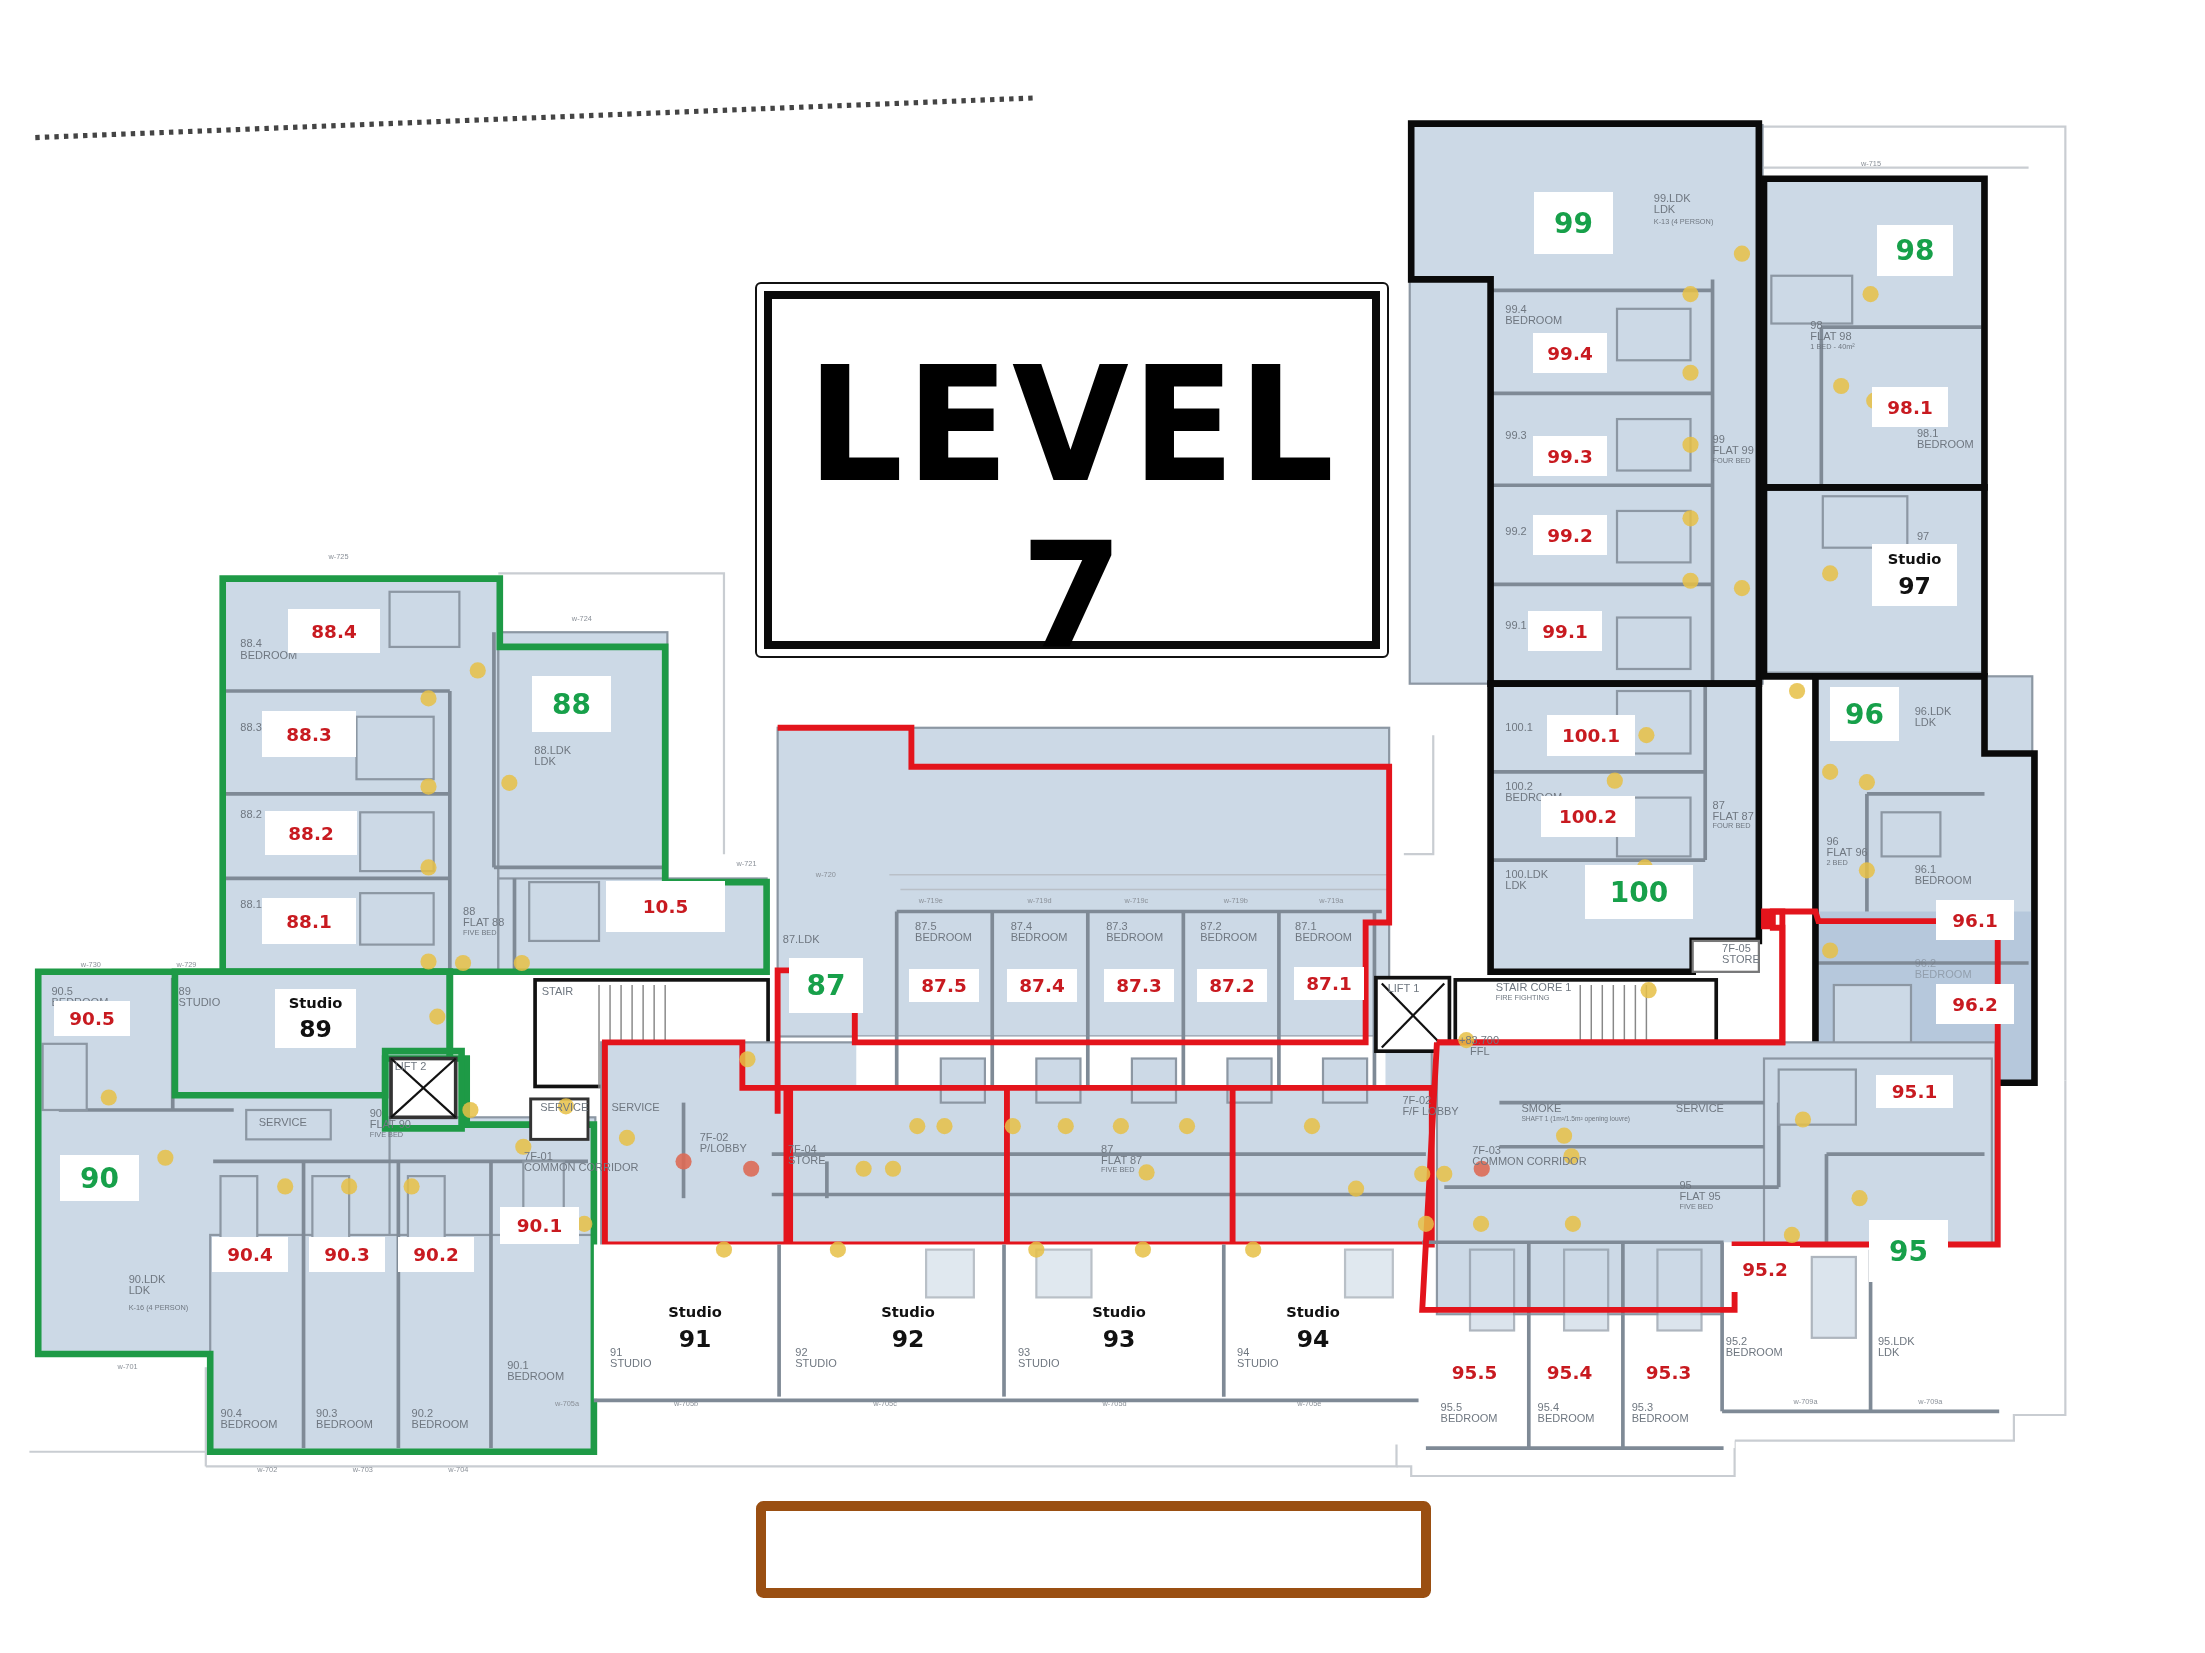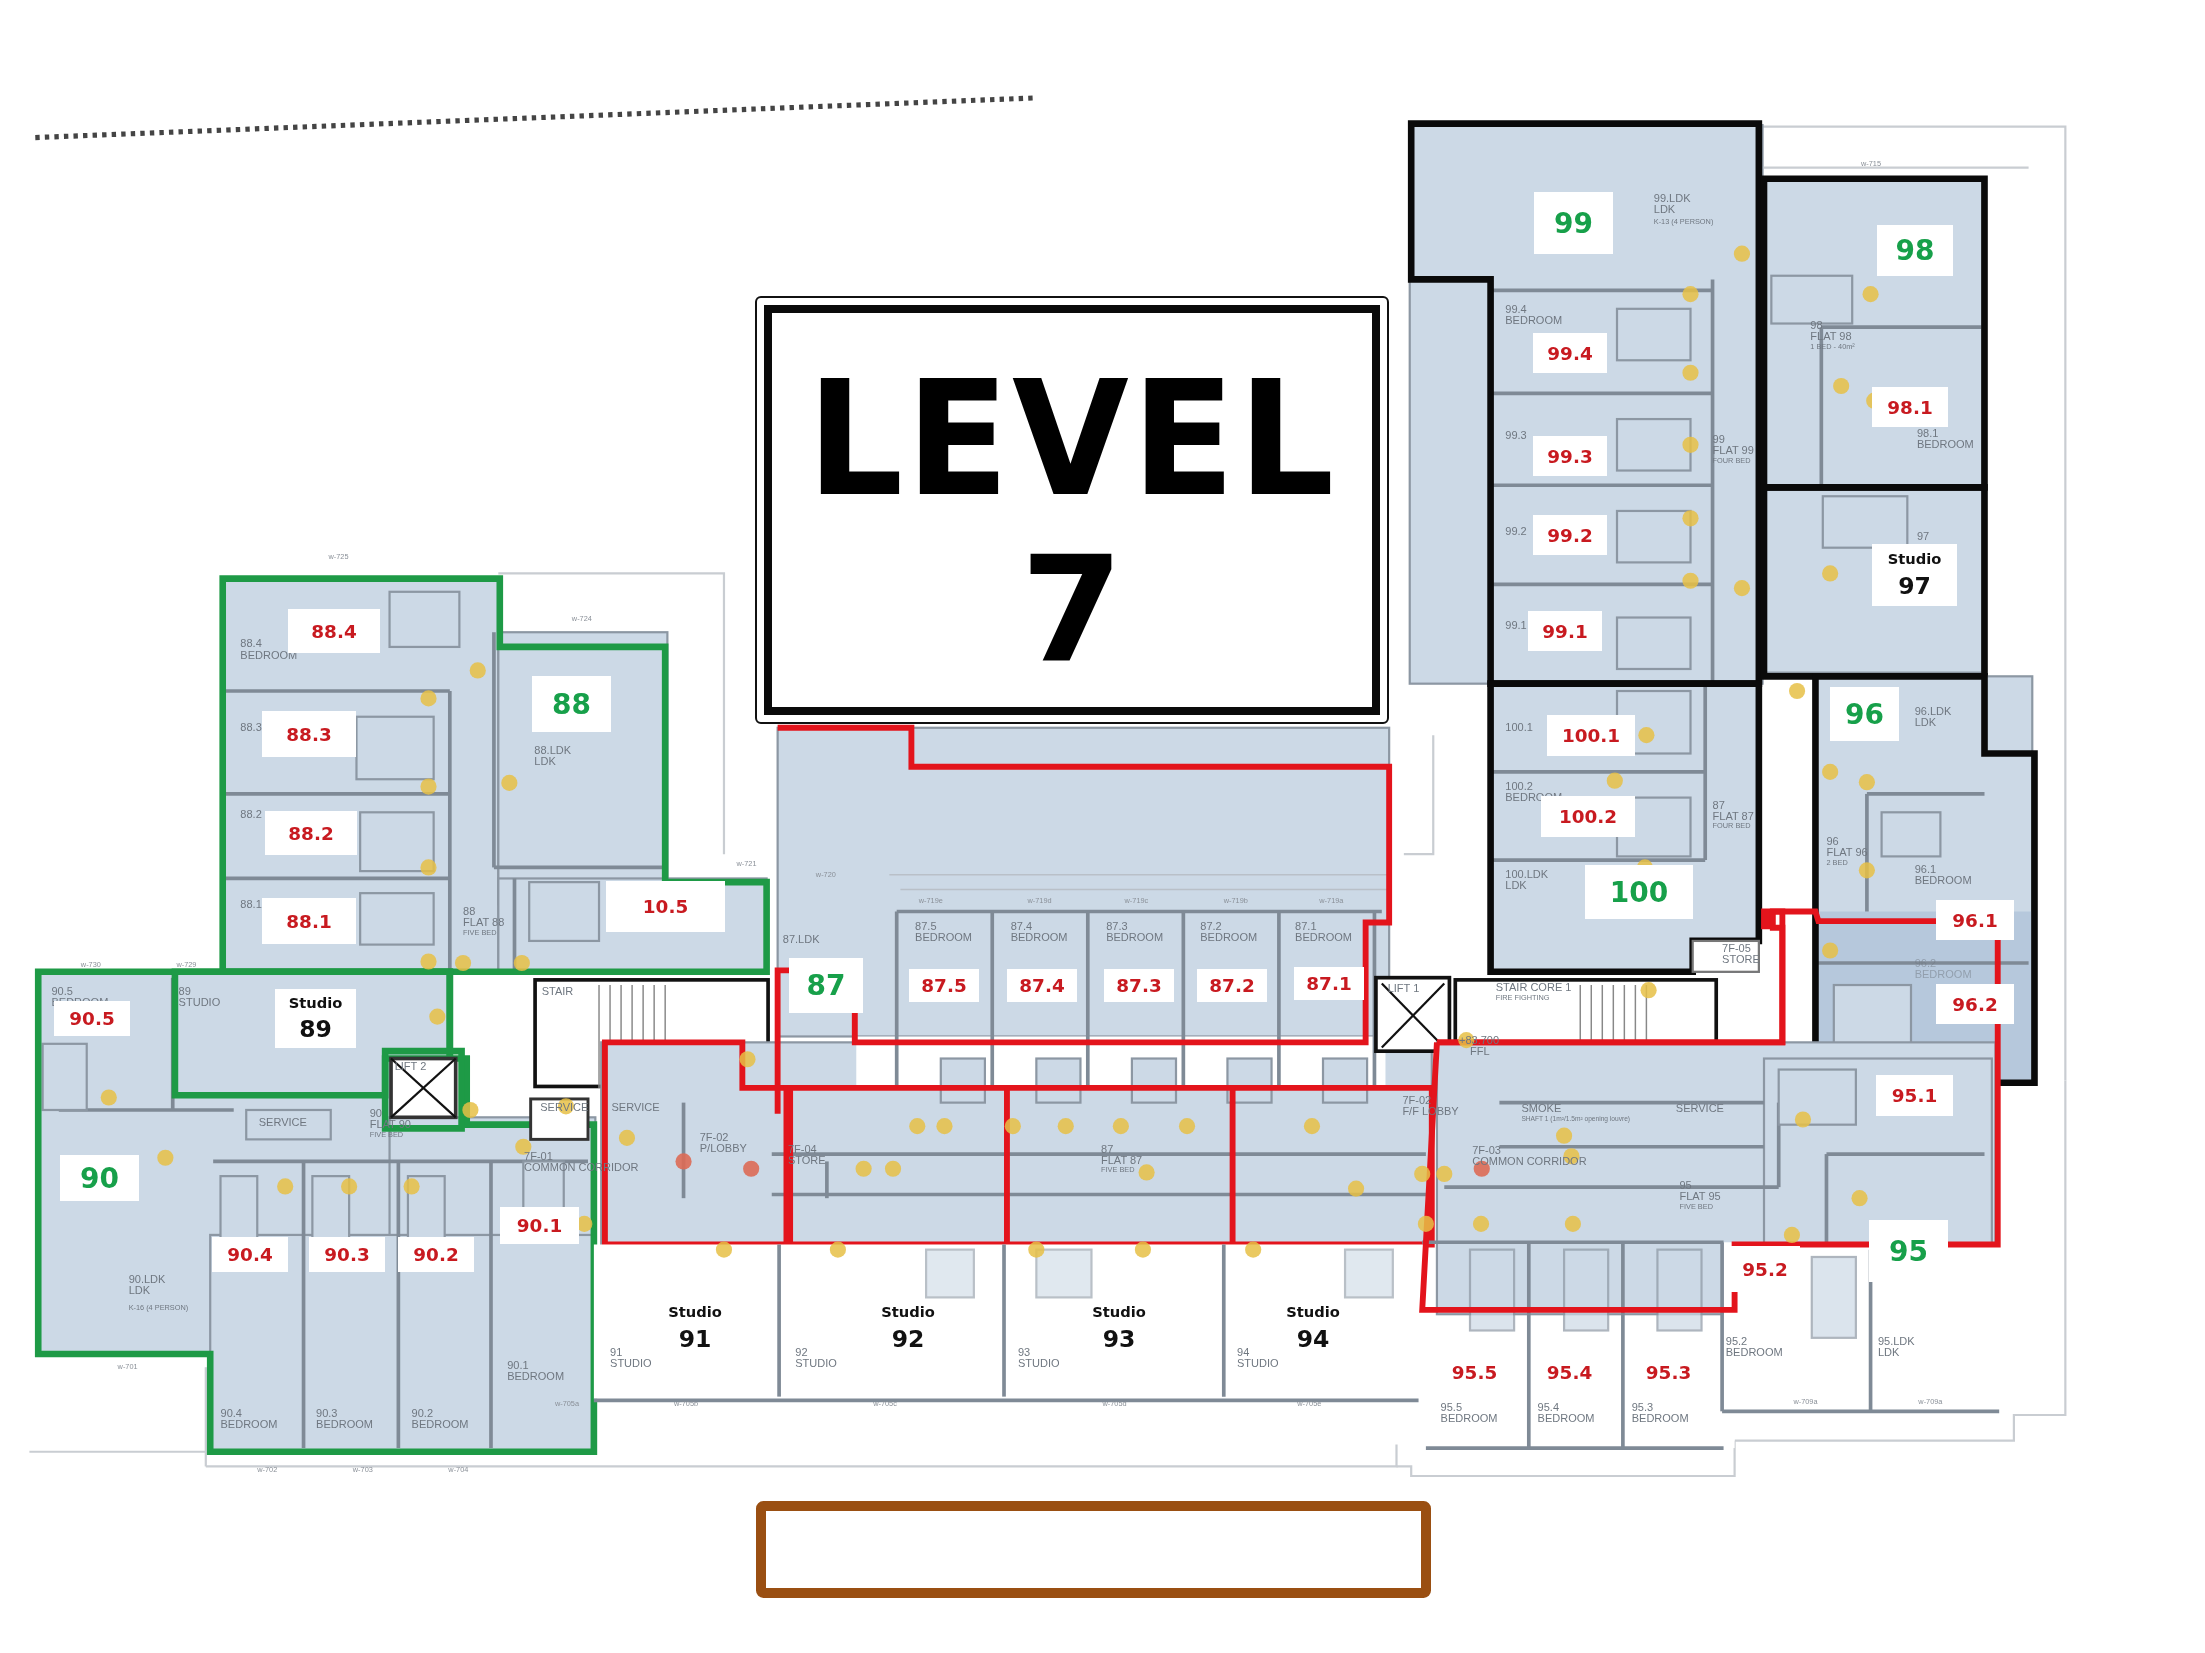--- a/index.html
+++ b/index.html
@@ -23,21 +23,21 @@
   .card { position:absolute; background:#ffffff; display:flex; flex-direction:column;
           align-items:center; justify-content:center; text-align:center;
           font-family:"DejaVu Sans", sans-serif; font-weight:bold; }
   .card.red { color:#c81a20; font-size:18.4px; }
   .card.green { color:#17a04a; font-size:28px; }
   .card.studio { color:#111; }
   .card.studio .s1 { font-size:14.7px; }
   .card.studio .s2 { font-size:23.5px; margin-top:4.4px; }
   .card.plain { background:transparent; }
 
-  #level-box { position:absolute; left:755px; top:296px; width:634px; height:428px;
+  #level-box { position:absolute; left:755px; top:282px; width:634px; height:376px;
                border:2.9px solid #111; border-radius:5.9px; background:#fff; box-sizing:border-box; }
   #level-inner { position:absolute; left:7.4px; top:7.4px; right:7.4px; bottom:7.4px;
                  border:8.8px solid #0a0a0a; background:#fff; }
   #level-word { position:absolute; left:0; right:0; top:51px; text-align:center;
                 font-family:"DejaVu Sans", sans-serif; font-weight:900; font-size:151px;
                 letter-spacing:2.9px; color:#000; transform:scaleY(1.05); line-height:1; }
   #level-num { position:absolute; left:0; right:0; top:224px; text-align:center;
                font-family:"DejaVu Sans", sans-serif; font-weight:900; font-size:147px;
                color:#000; line-height:1; }
   #brown-box { position:absolute; left:756px; top:1501px; width:675px; height:97px;
@@ -524,21 +524,21 @@
 </div>
 
 <div class="card red" style="left:1547px;top:715px;width:88px;height:41px">100.1</div>
 <div class="card red" style="left:1541px;top:796px;width:94px;height:41px">100.2</div>
 <div class="card green" style="left:1585px;top:865px;width:108px;height:54px">100</div>
 
 <div class="card green" style="left:1830px;top:687px;width:69px;height:54px">96</div>
 <div class="card red" style="left:1936px;top:900px;width:78px;height:40px">96.1</div>
 <div class="card red" style="left:1936px;top:984px;width:78px;height:40px">96.2</div>
 
-<div class="card red" style="left:1876px;top:1075px;width:77px;height:41px">95.1</div>
+<div class="card red" style="left:1876px;top:1075px;width:77px;height:33px">95.1</div>
 <div class="card red" style="left:1730px;top:1246px;width:70px;height:46px">95.2</div>
 <div class="card green" style="left:1869px;top:1220px;width:79px;height:62px">95</div>
 <div class="card red plain" style="left:1436px;top:1354px;width:77px;height:37px">95.5</div>
 <div class="card red plain" style="left:1531px;top:1354px;width:77px;height:37px">95.4</div>
 <div class="card red plain" style="left:1630px;top:1354px;width:77px;height:37px">95.3</div>
 
 <div class="card studio plain" style="left:651px;top:1295px;width:88px;height:66px">
   <span class="s1">Studio</span>
   <span class="s2">91</span>
 </div>

